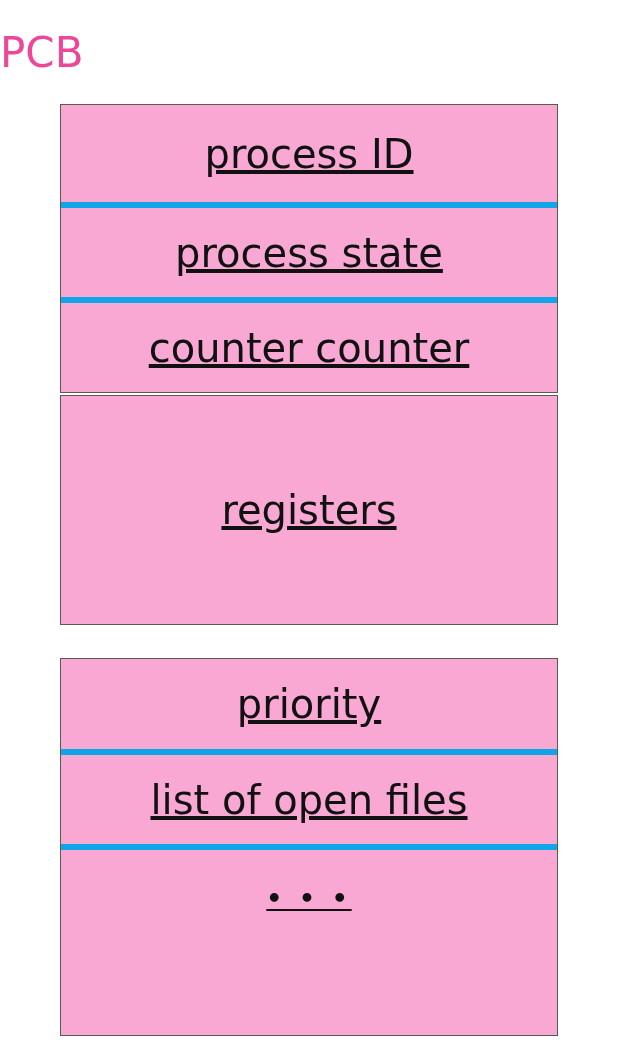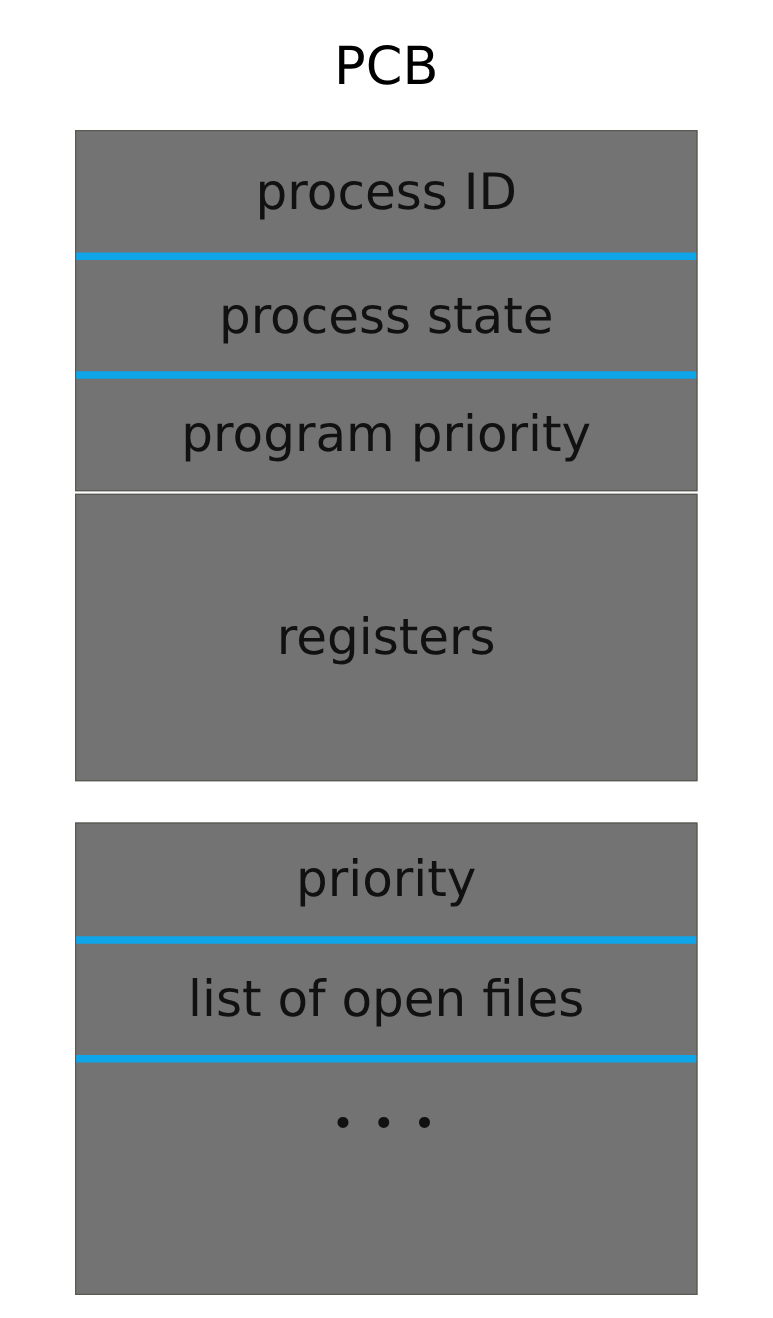--- a/index.html
+++ b/index.html
@@ -14,32 +14,32 @@
     background: #ffffff;
     font-family: "DejaVu Sans", "Liberation Sans", sans-serif;
     color: #111111;
     overflow: hidden;
   }
   .title {
     position: absolute;
     left: 0;
     top: 30px;
     width: 618px;
-    text-align: center;
     font-size: 42px;
     line-height: 1.1;
-    color: #000000;
+    color: #ec4899;
   }
   .section {
     position: absolute;
     left: 60px;
     width: 496px;
-    background: #737373;
+    background: #f9a8d4;
     border: 1px solid #5a5a50;
     box-sizing: content-box;
+    text-decoration: underline;
   }
   .section-ident   { top: 104px; }
   .section-reg     { top: 395px; }
   .section-bottom  { top: 658px; }
   .row {
     display: flex;
     align-items: center;
     justify-content: center;
     font-size: 40px;
     line-height: 1;
@@ -70,21 +70,21 @@
   <div class="title">PCB</div>
 
   <div class="section section-ident">
     <div class="row row-process-id">
       <span>process ID</span>
     </div>
     <div class="row row-process-state">
       <span>process state</span>
     </div>
     <div class="row row-program-counter">
-      <span>program priority</span>
+      <span>counter counter</span>
     </div>
   </div>
 
   <div class="section section-reg">
     <div class="row row-registers">
       <span>registers</span>
     </div>
   </div>
 
   <div class="section section-bottom">

